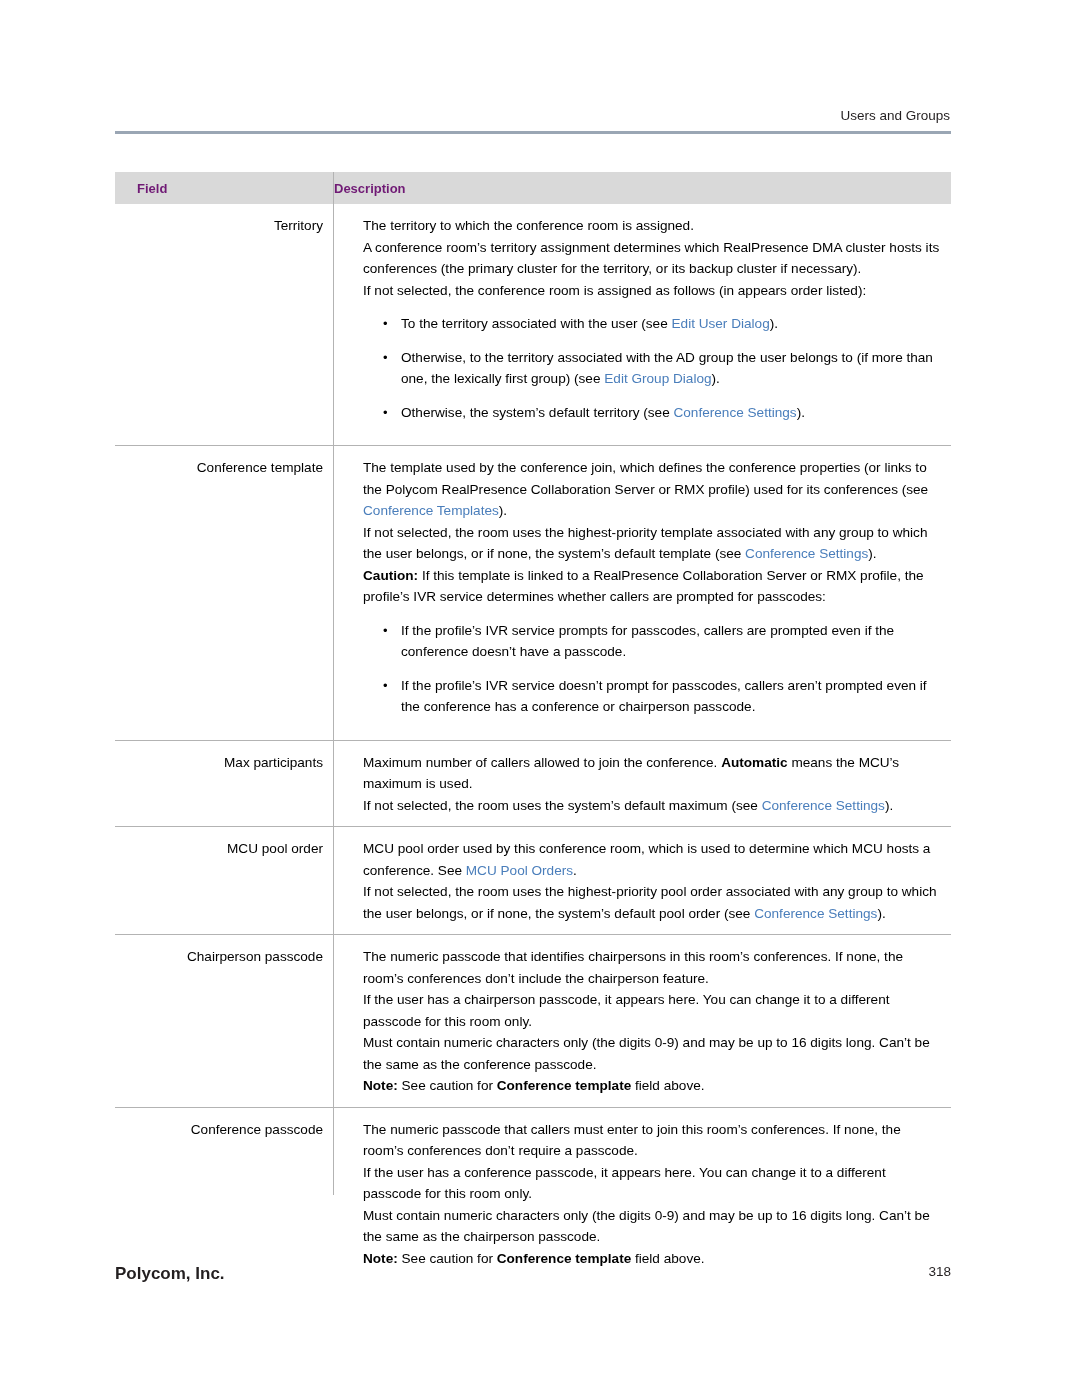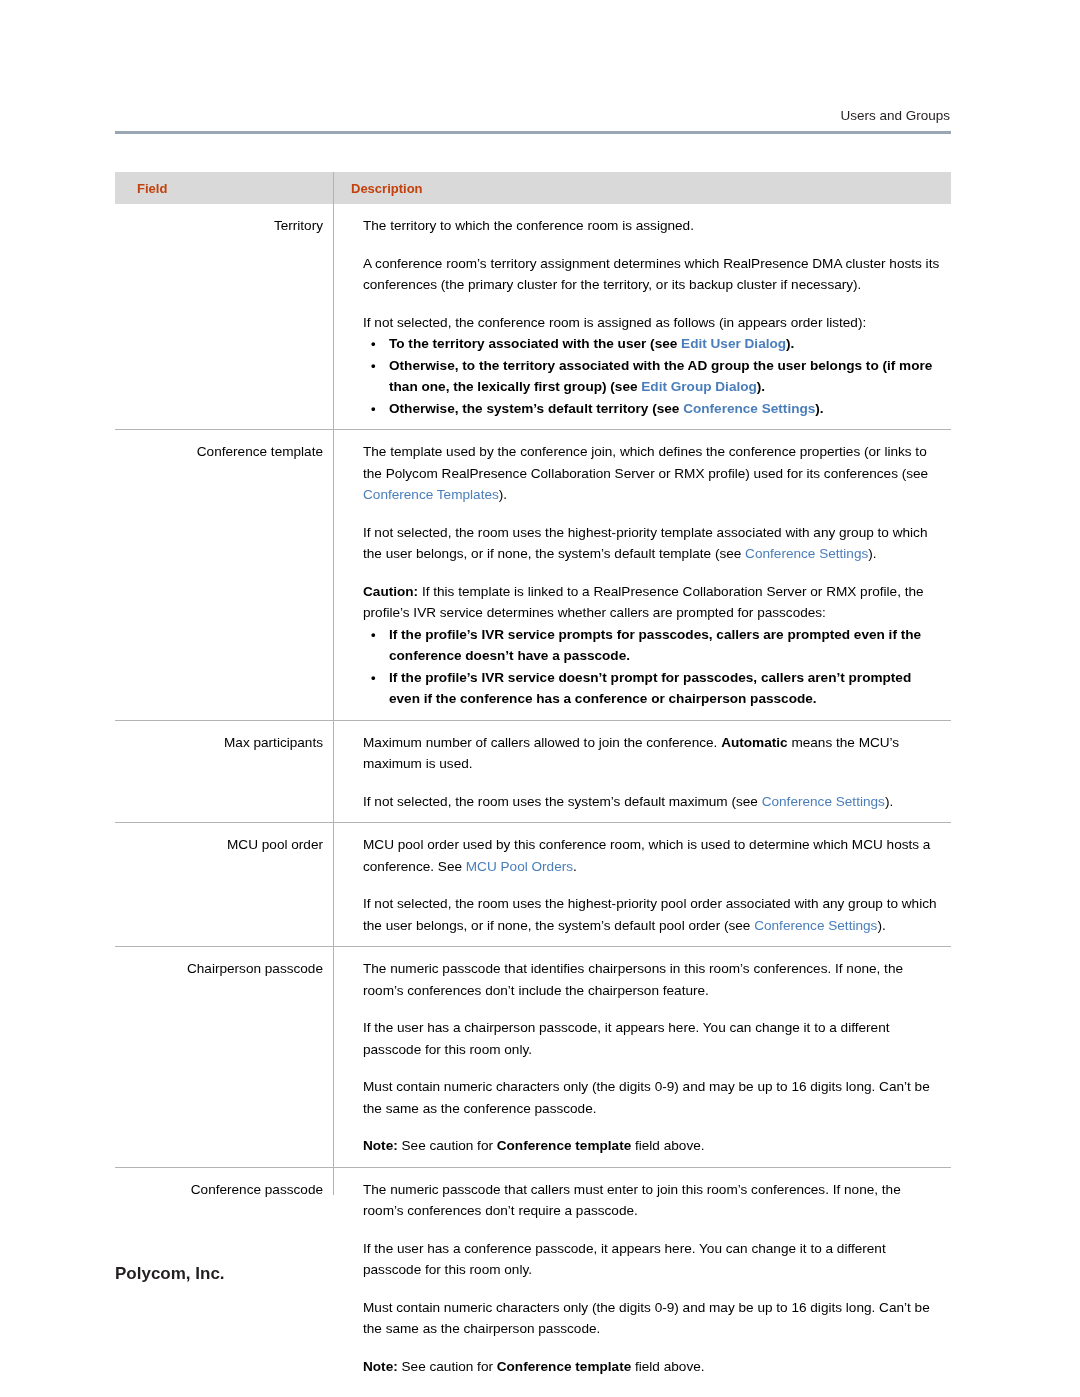--- a/index.html
+++ b/index.html
@@ -49,26 +49,26 @@
     border-collapse: collapse;
     width: 836px;
     table-layout: fixed;
   }
   table.doc-table th {
     background: #d9d9d9;
     text-align: left;
     font-size: 13px;
     font-weight: bold;
     padding: 9px 10px 8px 22px;
-    color: #c2410c;
+    color: #701a75;
     border: none;
     vertical-align: middle;
   }
   table.doc-table th.col2 {
-    padding-left: 18px;
+    padding-left: 1px;
   }
   table.doc-table td {
     vertical-align: top;
     font-size: 13.6px;
     line-height: 21.5px;
     padding: 11px 10px 10px 22px;
     border-bottom: 1px solid #b3b3b3;
   }
   table.doc-table td.col2 {
     padding-left: 30px;
@@ -81,32 +81,31 @@
   col.c2 { width: 618px; }
   .field-name {
     font-size: 13.6px;
     line-height: 21.5px;
     text-align: right;
   }
   p.para {
     margin: 0 0 0 0;
   }
   p.para + p.para {
-    margin-top: 16px;
+    margin-top: 0px;
   }
   ul.bullets {
     margin: 0;
     padding: 0;
     list-style: none;
   }
   ul.bullets li {
     position: relative;
     padding-left: 26px;
-    margin: 0;
-    font-weight: bold;
+    margin: 12px;
   }
   ul.bullets li:before {
     content: "\2022";
     position: absolute;
     left: 8px;
     top: 0;
     font-size: 13px;
     line-height: 21.5px;
   }
   .lnk-blue {
@@ -228,15 +227,16 @@
               <p class="para"><span>If the user has a conference passcode, it appears here. You can change it to a different passcode for this room only.</span></p>
               <p class="para"><span>Must contain numeric characters only (the digits 0-9) and may be up to 16 digits long. Can’t be the same as the chairperson passcode.</span></p>
               <p class="para"><b class="bold">Note:</b><span> See caution for </span><b class="bold">Conference template</b><span> field above.</span></p>
             </td>
           </tr>
         </tbody>
     </table>
   </div>
 
   <div class="footer-left">Polycom, Inc.</div>
+  <div class="footer-right">318</div>
 
 <div class="col-divider" style="top: 172px; height: 1023px;"></div>
   </div>
 
 </body></html>

